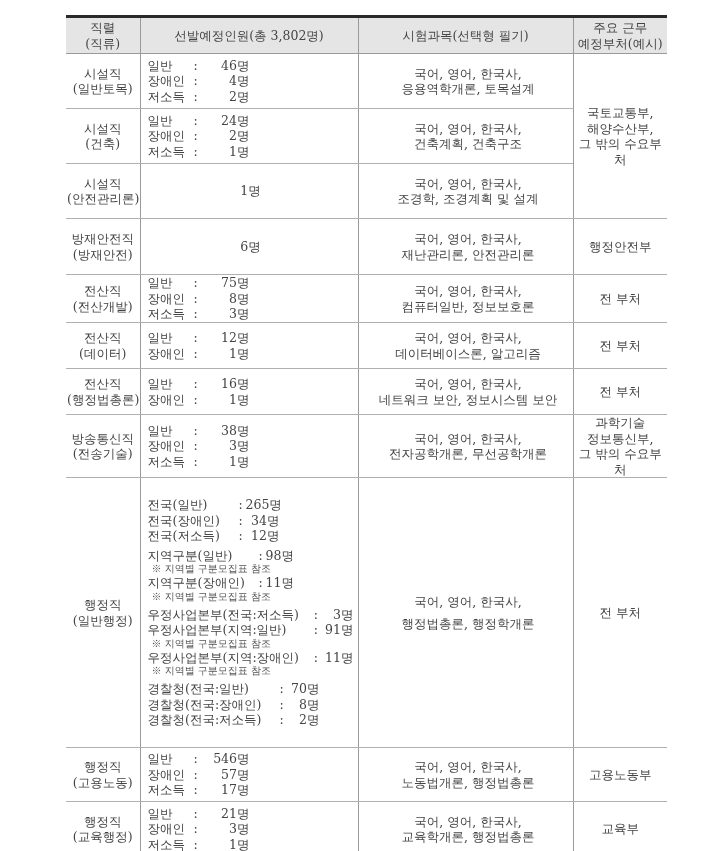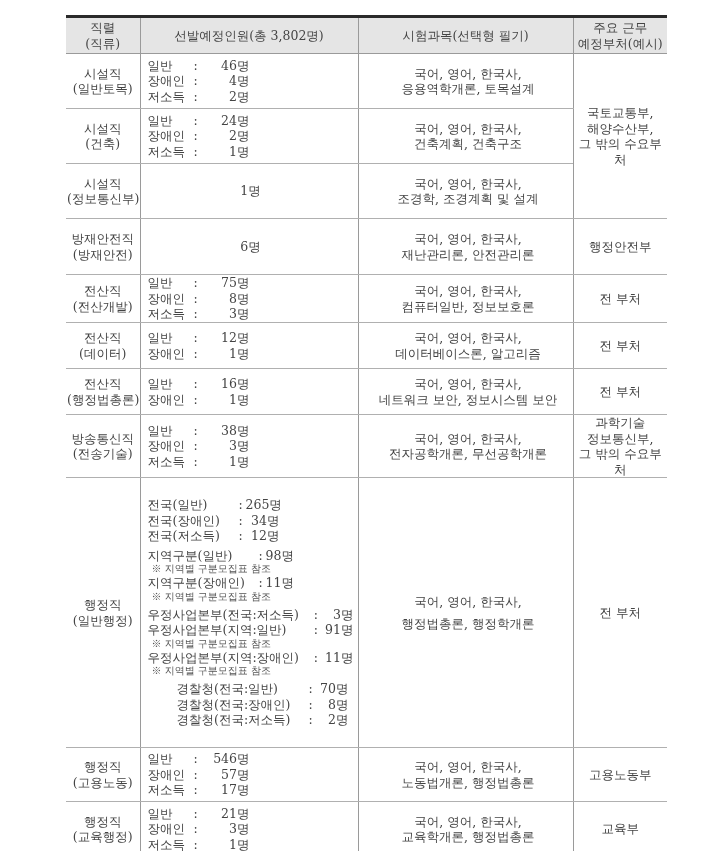--- a/index.html
+++ b/index.html
@@ -85,21 +85,21 @@
     .g1 .anum { width: 34px; }
 
     .g2 .albl { width: 108px; }
     .g2 .acolon { width: 10px; }
     .g2 .anum { width: 28px; }
 
     .g3 .albl { width: 164px; }
     .g3 .acolon { width: 12px; }
     .g3 .anum { width: 32px; }
 
-    .g4 .albl { width: 128px; margin-left: 29px; }
+    .g4 .albl { width: 128px; }
     .g4 .acolon { width: 12px; }
     .g4 .anum { width: 32px; }
 
     .note {
       font-size: 10px;
       line-height: 12px;
       padding-left: 4px;
       color: #555;
       white-space: nowrap;
     }
@@ -189,21 +189,21 @@
       </td>
       <td class="subjects">
         <div class="subj-line">국어, 영어, 한국사,</div>
         <div class="subj-line">건축계획, 건축구조</div>
       </td>
     </tr>
 
     <tr style="height:55px">
       <td class="job">
         <div>시설직</div>
-        <div>(정보통신부)</div>
+        <div>(안전관리론)</div>
       </td>
       <td class="quota">
         <div class="qcenter">1명</div>
       </td>
       <td class="subjects">
         <div class="subj-line">국어, 영어, 한국사,</div>
         <div class="subj-line">조경학, 조경계획 및 설계</div>
       </td>
     </tr>
 

